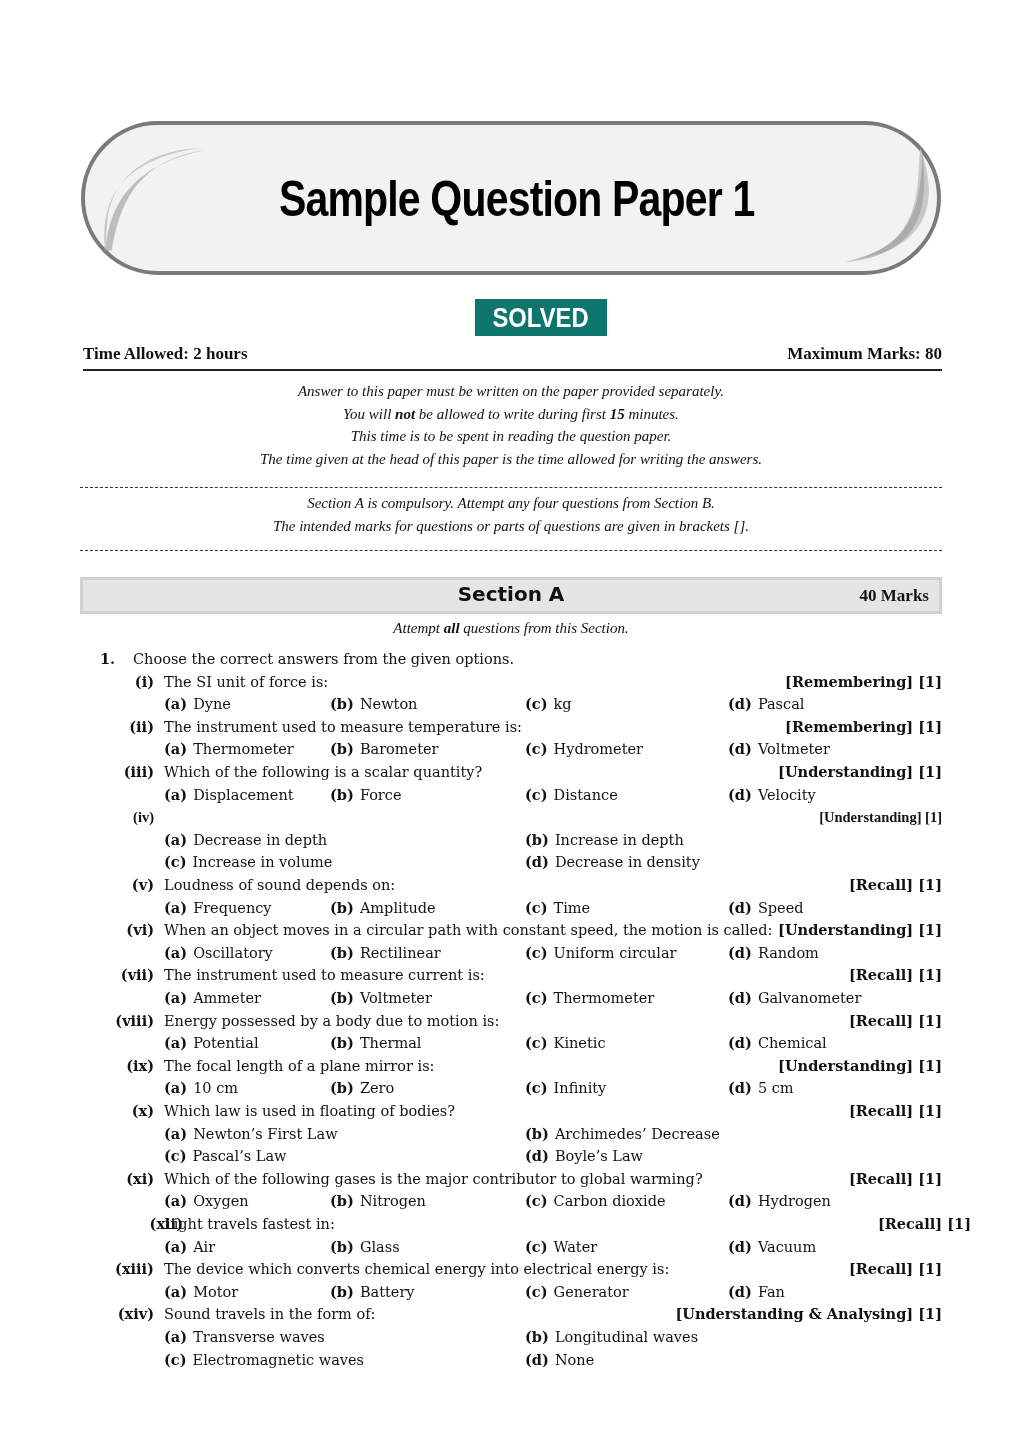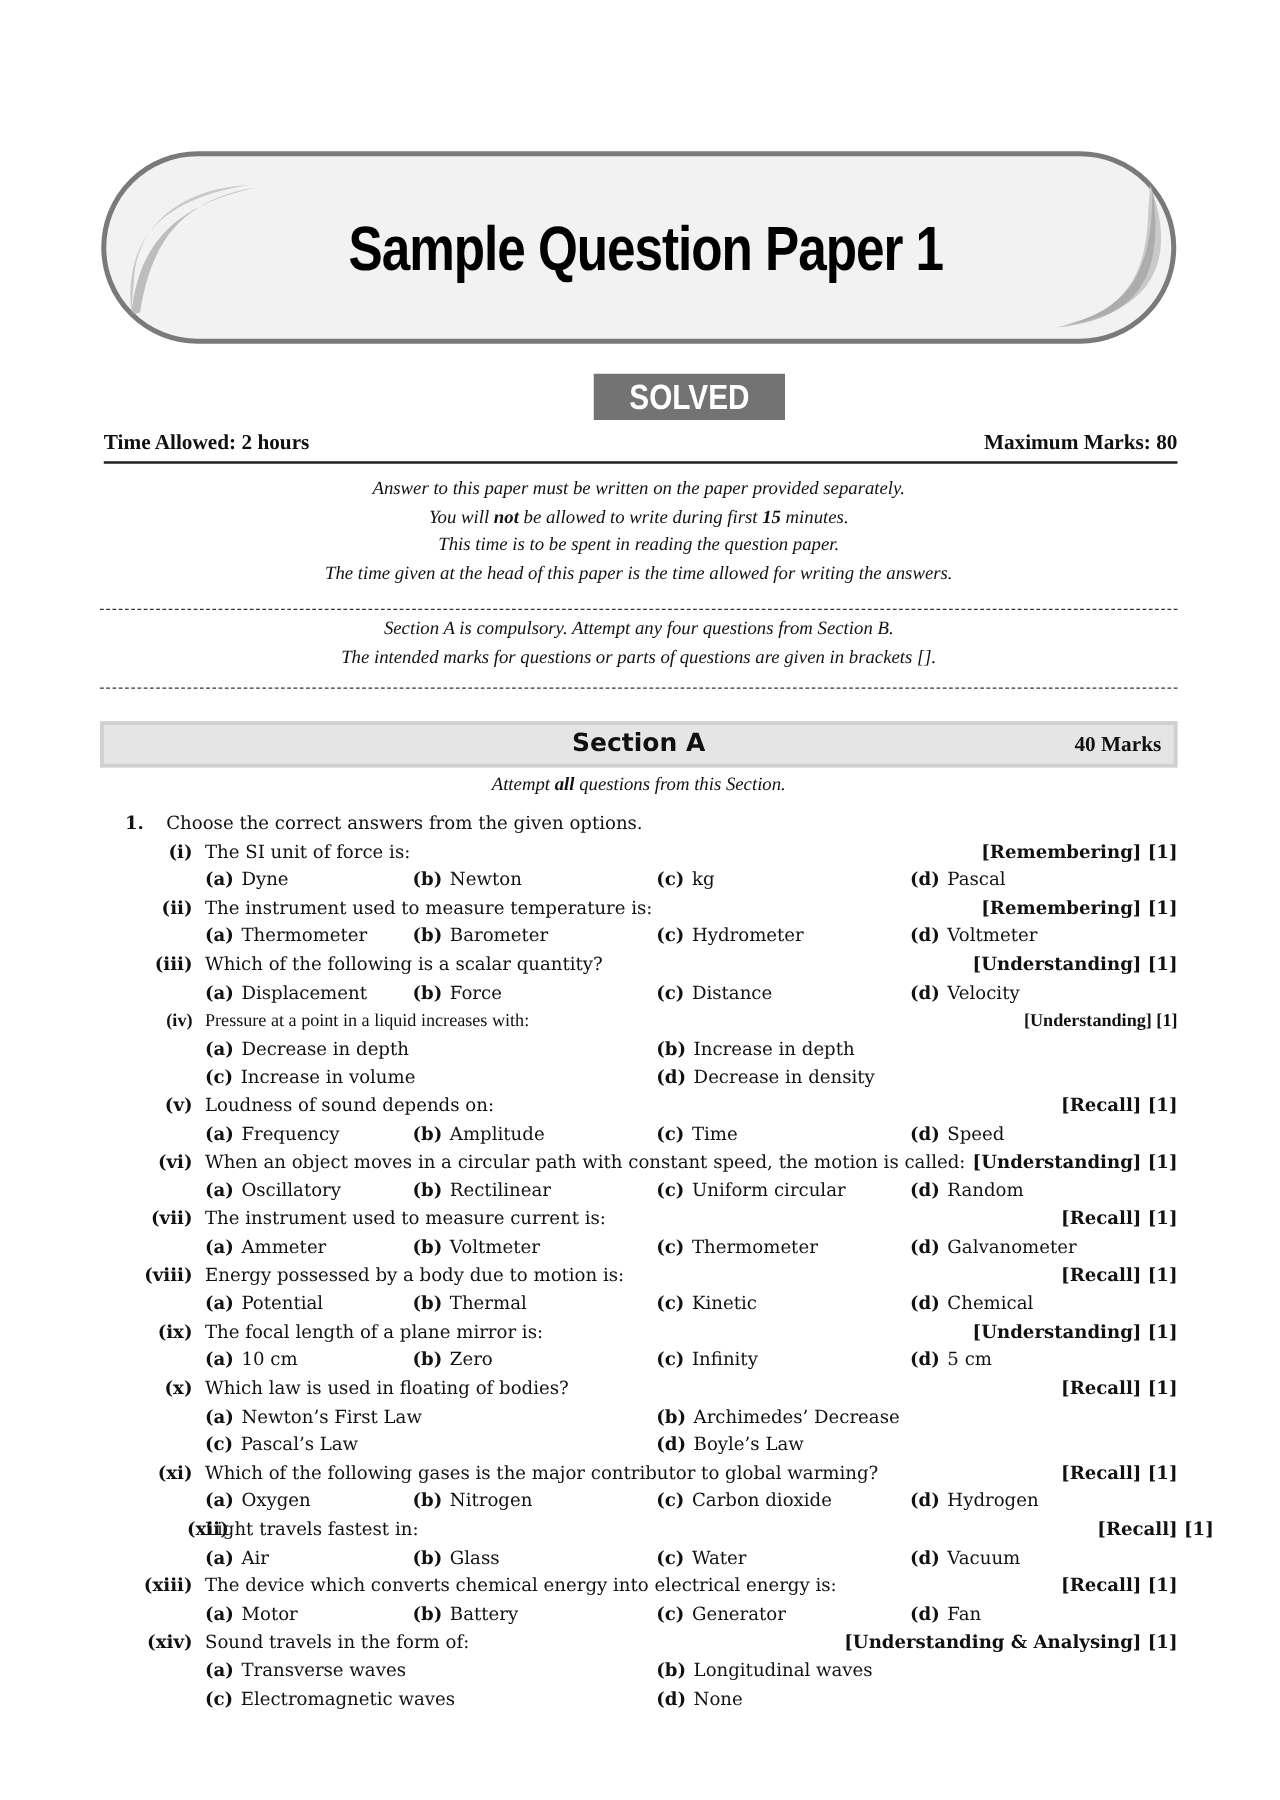--- a/index.html
+++ b/index.html
@@ -1,20 +1,20 @@
 <!DOCTYPE html>
 <html><head>
 <meta charset="utf-8">
 <style>
   html, body { margin: 0; padding: 0; background: #ffffff; }
   body { width: 1024px; height: 1440px; position: relative; overflow: hidden; color: #111; font-family: "DejaVu Serif", serif; }
   .banner { position: absolute; left: 80px; top: 120px; width: 862px; height: 156px; }
   .banner svg { position: absolute; left: 0; top: 0; }
   .banner-title { position: absolute; left: 0; right: 0; top: 170px; text-align: center; font-family: "Liberation Sans", sans-serif; font-weight: bold; font-size: 50px; letter-spacing: -1px; transform: scaleX(0.82); transform-origin: 538px 0; color: #000; }
-  .solved { position: absolute; left: 475px; top: 299px; width: 153px; height: 37px; background: #737373; color: #fff; font-family: "Liberation Sans", sans-serif; font-weight: bold; font-size: 28px; text-align: center; line-height: 37px; }
+  .solved { position: absolute; left: 475px; top: 299px; width: 132px; height: 37px; background: #0f766e; color: #fff; font-family: "Liberation Sans", sans-serif; font-weight: bold; font-size: 28px; text-align: center; line-height: 37px; }
   .solved span { display: inline-block; transform: scaleX(0.85); }
   .meta-row { position: absolute; left: 83px; width: 859px; top: 344px; font-family: "Liberation Serif", serif; font-weight: bold; font-size: 17px; display: flex; justify-content: space-between; }
   .rule { position: absolute; left: 83px; width: 859px; height: 0; border-top: 2px solid #222; }
   .dash { position: absolute; left: 80px; width: 862px; height: 0; border-top: 1.5px dashed #333; }
   .italic-lines { position: absolute; left: 80px; width: 862px; text-align: center; font-family: "Liberation Serif", serif; font-style: italic; font-size: 15px; line-height: 22.5px; }
   .italic-lines b { font-weight: bold; }
   .section-box { position: absolute; left: 80px; top: 577px; width: 862px; height: 37px; background: #e5e5e5; border: 3px solid #d0d0d0; box-sizing: border-box; }
   .section-title { position: absolute; left: 0; right: 0; top: 2px; text-align: center; font-family: "DejaVu Sans", sans-serif; font-weight: bold; font-size: 20px; }
   .section-marks { position: absolute; right: 10px; top: 6px; font-family: "Liberation Serif", serif; font-weight: bold; font-size: 17px; }
   .attempt { position: absolute; left: 80px; width: 862px; top: 620px; text-align: center; font-family: "Liberation Serif", serif; font-style: italic; font-size: 15px; }
@@ -105,21 +105,20 @@
       <span class="tag">[Understanding] [1]</span>
     </div>
     <div class="line" style="top: 135.6px; left: 0px; width: 1024px;">
       <span class="opt o1"><b>(a)</b><span>Displacement</span></span>
       <span class="opt o2"><b>(b)</b><span>Force</span></span>
       <span class="opt o3"><b>(c)</b><span>Distance</span></span>
       <span class="opt o4"><b>(d)</b><span>Velocity</span></span>
     </div>
     <div class="line" style="top: 158.2px; left: 0px; width: 1024px; font-family: Liberation Serif, serif;">
       <span class="sublabel">(iv)</span>
-      <span class="subtext">Pressure at a point in a liquid increases with:</span>
       <span class="tag">[Understanding] [1]</span>
     </div>
     <div class="line" style="top: 180.8px; left: 0px; width: 1024px;">
       <span class="opt o1"><b>(a)</b><span>Decrease in depth</span></span>
       <span class="opt o3"><b>(b)</b><span>Increase in depth</span></span>
     </div>
     <div class="line" style="top: 203.4px; left: 0px; width: 1024px;">
       <span class="opt o1"><b>(c)</b><span>Increase in volume</span></span>
       <span class="opt o3"><b>(d)</b><span>Decrease in density</span></span>
     </div>

